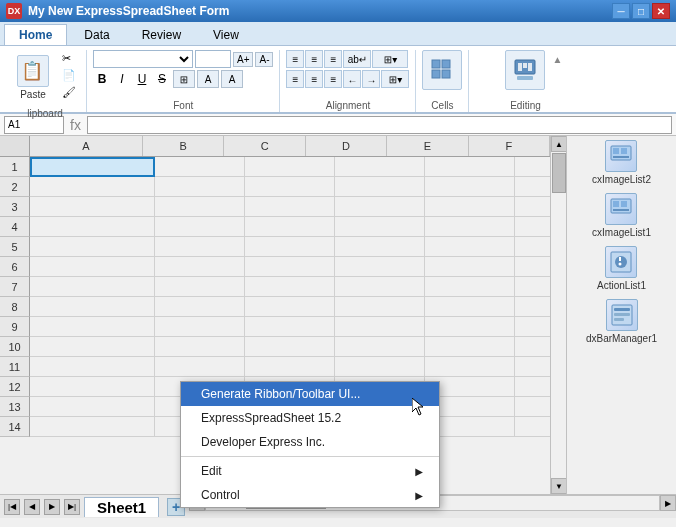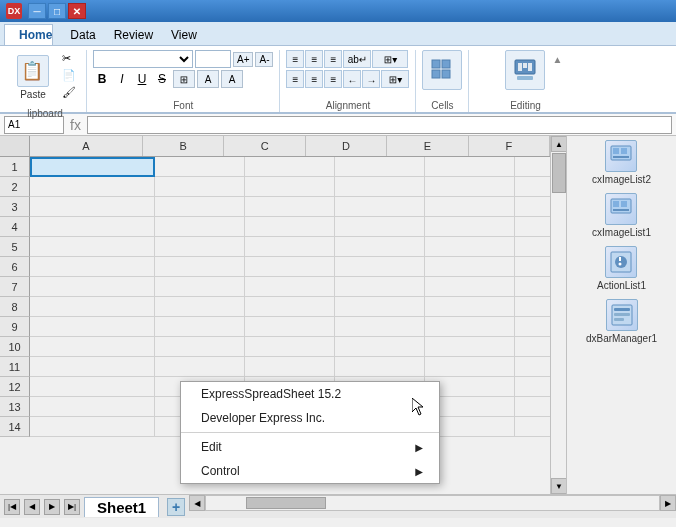--- a/index.html
+++ b/index.html
@@ -40,21 +40,21 @@
     
     .ribbon-tabs {
       background: #d9e8f5;
       height: 24px;
       display: flex;
       align-items: flex-end;
       padding-left: 4px;
       border-bottom: 1px solid #aac0d8;
     }
     .ribbon-tab {
-      padding: 3px 0 3px 14px;
+      padding: 3px 14px 3px 14px;
       font-size: 12px;
       cursor: pointer;
       border: 1px solid transparent;
       border-bottom: none;
       margin-right: 2px;
     }
     .ribbon-tab.active {
       background: #fff;
       border-color: #aac0d8;
       border-bottom-color: #fff;
@@ -460,20 +460,21 @@
       border-color: #b0c8e0;
     }
   </style>
 </head>
 <body>
 
 <div class="title-bar">
   <div class="title-bar-icon">
     <span>DX</span>
   </div>
+  <span class="title-bar-text">My New ExpressSpreadSheet Form</span>
   <div class="title-bar-controls">
     <div class="title-btn">─</div>
     <div class="title-btn">□</div>
     <div class="title-btn close">✕</div>
   </div>
 </div>
 
 <div class="ribbon-tabs">
   <div class="ribbon-tab active">Home</div>
   <div class="ribbon-tab">Data</div>
@@ -789,20 +790,23 @@
           <rect x="4" y="5" width="16" height="3" fill="#6090c0" rx="1"></rect>
           <rect x="4" y="10" width="16" height="3" fill="#8ab0d0" rx="1"></rect>
           <rect x="4" y="15" width="10" height="3" fill="#8ab0d0" rx="1"></rect>
         </svg>
       </div>
       <span class="component-label">dxBarManager1</span>
     </div>
   </div>
 
   <div class="context-menu">
+    <div class="context-menu-item highlighted">
+      <span>Generate Ribbon/Toolbar UI...</span>
+    </div>
     <div class="context-menu-item">
       <span>ExpressSpreadSheet 15.2</span>
     </div>
     <div class="context-menu-item">
       <span>Developer Express Inc.</span>
     </div>
     <div class="context-menu-separator"></div>
     <div class="context-menu-item">
       <span>Edit</span>
       <span class="submenu-arrow">▶</span>

